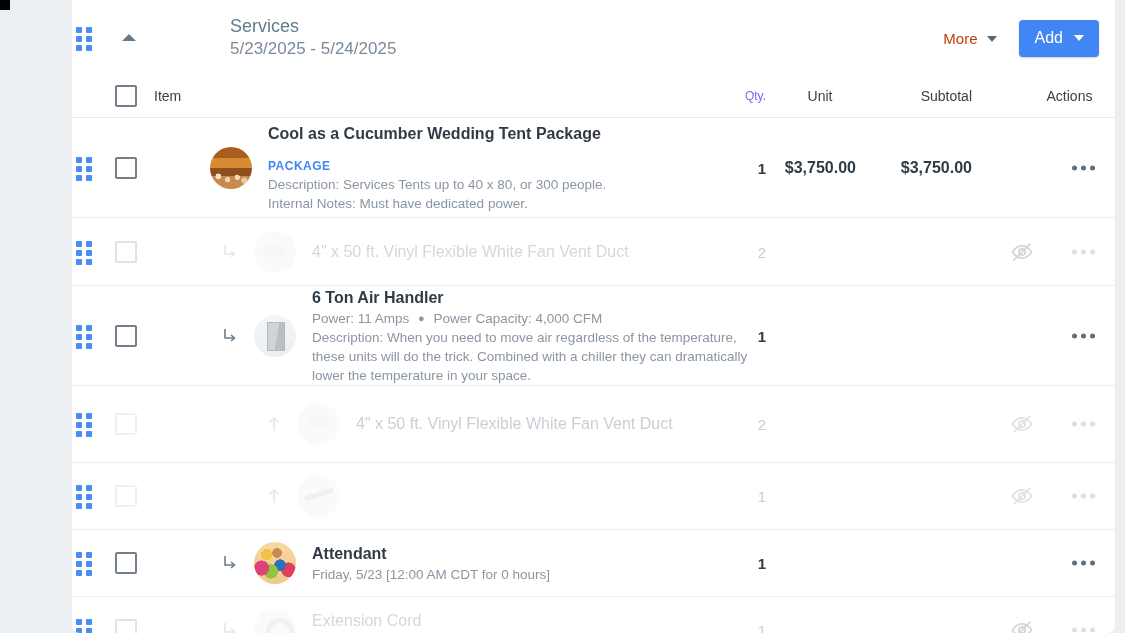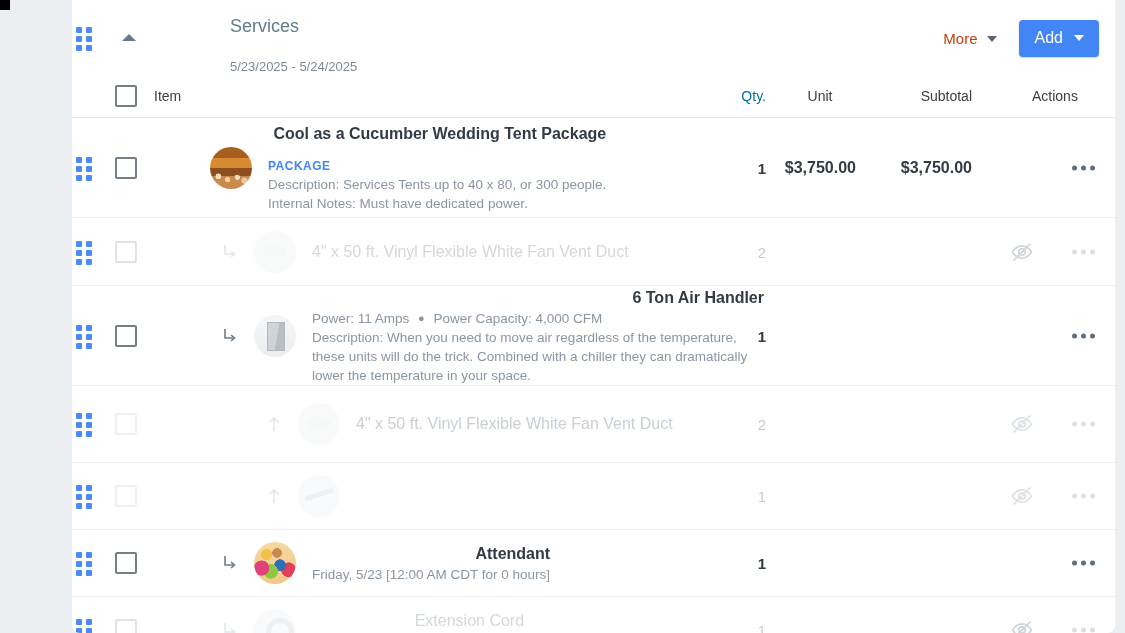--- a/index.html
+++ b/index.html
@@ -45,21 +45,21 @@
     width:22px;height:22px;display:flex;align-items:center;justify-content:center;
     cursor:pointer;
   }
   .tri-up{
     width:0;height:0;border-left:7px solid transparent;border-right:7px solid transparent;
     border-bottom:7px solid #65798a;
   }
 
   .sec-titles{position:absolute;left:158px;top:14px;}
   .sec-title{font-size:18px;color:#5f7d8c;line-height:24px;}
-  .sec-dates{font-size:13px;color:#7b8a99;line-height:20px;margin-top:19px;}
+  .sec-dates{font-size:17px;color:#7b8a99;line-height:20px;margin-top:1px;}
 
   .header-actions{position:absolute;right:16px;top:20px;display:flex;align-items:center;gap:16px;}
   .more-btn{
     display:flex;align-items:center;gap:9px;
     font-size:15px;color:#c2410c;padding:6px 6px;border-radius:4px;cursor:pointer;
     background:transparent;border:none;font-family:inherit;
   }
   .caret{width:0;height:0;border-left:5px solid transparent;border-right:5px solid transparent;border-top:6px solid #5a6672;}
   .add-btn{
     display:flex;align-items:center;gap:11px;
@@ -75,24 +75,24 @@
     display:flex;align-items:center;
   }
   .chk{
     width:22px;height:22px;border:2px solid #757f8a;border-radius:2px;background:#fff;
     box-sizing:border-box;cursor:pointer;
   }
   .chk.dim{border-color:#dfe3e6;}
   .chk.vdim{border-color:#eef0f2;}
   .col-chk{position:absolute;left:43px;top:10px;}
   .col-item{position:absolute;left:82px;font-size:14px;color:#3c4043;}
-  .col-qty{position:absolute;left:634px;width:60px;text-align:right;font-size:14px;color:#0369a1;}
+  .col-qty{position:absolute;left:634px;width:60px;text-align:right;font-size:12px;color:#8b5cf6;}
   .col-unit{position:absolute;left:712px;width:72px;text-align:center;font-size:14px;color:#3c4043;}
   .col-sub{position:absolute;left:810px;width:90px;text-align:right;font-size:14px;color:#3c4043;}
-  .col-act{position:absolute;left:960px;width:75px;text-align:left;font-size:14px;color:#3c4043;}
+  .col-act{position:absolute;left:960px;width:75px;text-align:center;font-size:14px;color:#3c4043;}
 
   
   .row{position:relative;border-bottom:1px solid #eceef0;display:flex;align-items:center;}
   .row:last-child{border-bottom:none;}
   .row .handle{top:50%;transform:translateY(-50%);}
   .row-chk{position:absolute;left:43px;top:50%;transform:translateY(-50%);}
   .sub-icon{
     position:absolute;top:50%;transform:translateY(-50%);
     width:20px;height:20px;color:#8a99a8;
   }
@@ -106,21 +106,21 @@
   .thumb-in{width:100%;height:100%;display:block;}
   .tpos-a{left:138px;}
   .tpos-b{left:182px;}
   .tpos-c{left:226px;}
 
   .cell-text{position:absolute;top:50%;transform:translateY(-50%);}
   .tpad-a{left:196px;}
   .tpad-b{left:240px;}
   .tpad-c{left:284px;}
 
-  .item-title{font-size:16px;font-weight:bold;color:#303b45;line-height:22px;text-align:right;}
+  .item-title{font-size:16px;font-weight:bold;color:#303b45;line-height:22px;}
   .badge{font-size:12px;font-weight:bold;color:#4285f4;letter-spacing:.5px;line-height:18px;margin-top:12px;}
   .meta{font-size:13.5px;color:#8a96a3;line-height:19px;}
   .meta.wrapw{max-width:452px;}
   .dot-sep{display:inline-block;margin:0 5px;font-size:11px;vertical-align:middle;}
 
   .qty{position:absolute;left:634px;width:60px;text-align:right;top:50%;transform:translateY(-50%);font-size:15px;font-weight:bold;color:#303b45;}
   .unit{position:absolute;left:690px;width:94px;text-align:right;top:50%;transform:translateY(-50%);font-size:16px;font-weight:bold;color:#303b45;}
   .subtotal{position:absolute;left:800px;width:100px;text-align:right;top:50%;transform:translateY(-50%);font-size:16px;font-weight:bold;color:#303b45;}
   .eye{position:absolute;left:938px;top:50%;transform:translateY(-50%);width:24px;height:24px;color:#cfd5da;}
   .eye svg{display:block;}

